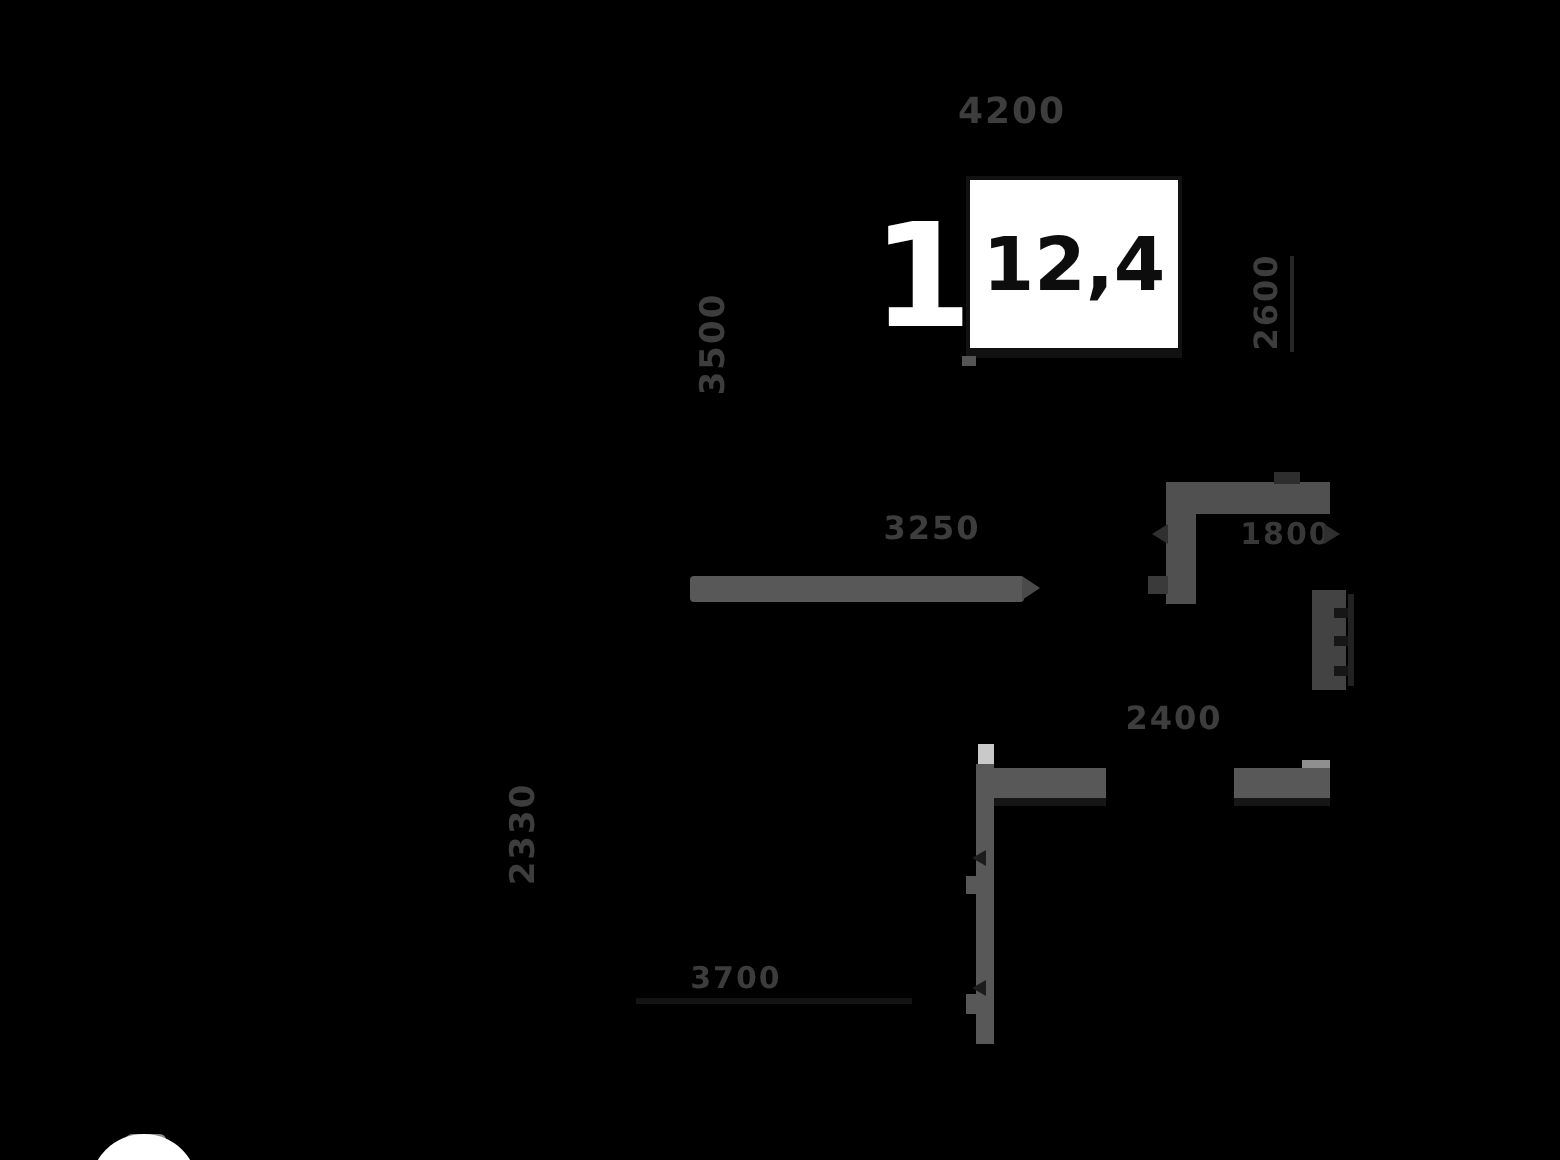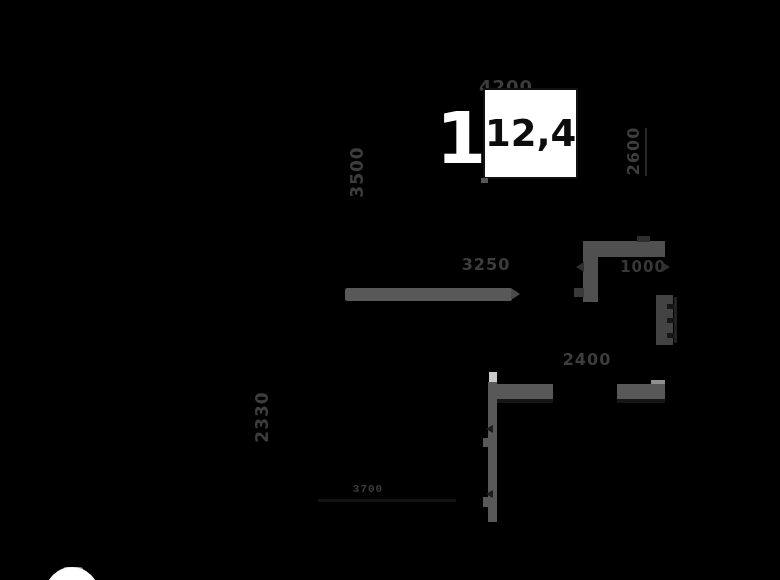--- a/index.html
+++ b/index.html
@@ -32,25 +32,25 @@
     position:absolute;
     left:436px;top:98px;
     width:36px;height:80px;
     color:#ffffff;
     font-size:72px;font-weight:bold;
     line-height:80px;text-align:center;
   }
   .area-box{
     position:absolute;
     left:483px;top:88px;
-    width:95px;height:91px;
+    width:108px;height:91px;
     background:#ffffff;
     border:2px solid #111;
     box-sizing:border-box;
-    display:flex;flex-direction:row;
+    display:flex;flex-direction:column;
   }
   .area-cell{
     flex:1;
     display:flex;align-items:center;justify-content:center;
     color:#0d0d0d;
     font-size:37px;font-weight:bold;
     letter-spacing:0px;
   }
   .area-divider{height:3px;background:#111;}
   
@@ -72,47 +72,47 @@
     width:20px;height:6px;
     background:#8a8a8a;
     border-radius:3px;
   }
 </style>
 </head>
 <body>
 
 <div class="canvas">
 
-  <div class="hdim" style="left:506px;top:86px;font-size:18px;">4200</div>
+  <div class="hdim" style="left:506px;top:56px;font-size:18px;">4200</div>
 
   <div class="unit-number">1</div>
 
   <div class="area-box">
     <div class="area-cell">12,4</div>
     <div class="area-divider"></div>
   </div>
 
   <div class="wall" style="left:481px;top:178px;width:7px;height:5px;background:#555;"></div>
 
   <div class="vdim" style="left:357px;top:172px;font-size:17px;">3500</div>
 
   <div class="vdim" style="left:633px;top:151px;font-size:16px;">2600</div>
   <div class="shadow-line" style="left:645px;top:128px;width:2px;height:48px;background:#262626;"></div>
 
-  <div class="hdim" style="left:466px;top:264px;font-size:16px;margin-left:20px;">3250</div>
+  <div class="hdim" style="left:466px;top:264px;font-size:16px;">3250</div>
 
   <div class="wall" style="left:345px;top:288px;width:167px;height:13px;border-radius:2px;"></div>
   <div class="tri" style="left:511px;top:288px;border-top:6.5px solid transparent;border-bottom:6.5px solid transparent;border-left:9px solid #4a4a4a;"></div>
 
   <div class="wall" style="left:583px;top:241px;width:82px;height:16px;background:#505050;"></div>
   <div class="wall-dark" style="left:637px;top:236px;width:13px;height:6px;background:#2e2e2e;"></div>
   <div class="wall" style="left:583px;top:255px;width:15px;height:47px;background:#505050;"></div>
   <div class="wall-dark" style="left:574px;top:288px;width:10px;height:9px;"></div>
 
-  <div class="hdim" style="left:643px;top:267px;font-size:15px;color:#383838;">1000</div>
+  <div class="hdim" style="left:643px;top:267px;font-size:15px;color:#383838;">1800</div>
   <div class="tri" style="left:576px;top:262px;border-top:5px solid transparent;border-bottom:5px solid transparent;border-right:8px solid #303030;"></div>
   <div class="tri" style="left:662px;top:262px;border-top:5px solid transparent;border-bottom:5px solid transparent;border-left:8px solid #303030;"></div>
 
   <div class="wall" style="left:656px;top:295px;width:17px;height:50px;background:#434343;"></div>
   <div class="shadow-line" style="left:674px;top:297px;width:3px;height:46px;background:#222;"></div>
   <div class="shadow-line" style="left:667px;top:304px;width:7px;height:5px;"></div>
   <div class="shadow-line" style="left:667px;top:318px;width:7px;height:5px;"></div>
   <div class="shadow-line" style="left:667px;top:333px;width:7px;height:5px;"></div>
 
   <div class="hdim" style="left:587px;top:359px;font-size:16px;">2400</div>
@@ -125,19 +125,19 @@
   <div class="tri" style="left:486px;top:490px;border-top:4px solid transparent;border-bottom:4px solid transparent;border-right:7px solid #1c1c1c;"></div>
 
   <div class="wall" style="left:488px;top:384px;width:65px;height:15px;"></div>
   <div class="shadow-line" style="left:497px;top:399px;width:56px;height:4px;"></div>
   <div class="wall" style="left:617px;top:384px;width:48px;height:15px;"></div>
   <div class="wall" style="left:651px;top:380px;width:14px;height:4px;background:#8f8f8f;"></div>
   <div class="shadow-line" style="left:617px;top:399px;width:48px;height:4px;"></div>
 
   <div class="vdim" style="left:262px;top:417px;font-size:17px;">2330</div>
 
-  <div class="hdim" style="left:368px;top:489px;font-size:11px;color:#3c3c3c;font-family:Liberation Mono, monospace;">3700</div>
+  <div class="hdim" style="left:368px;top:489px;font-size:15px;color:#3c3c3c;">3700</div>
   <div class="shadow-line" style="left:318px;top:499px;width:138px;height:3px;background:#131313;"></div>
 
   <div class="logo-notch"></div>
   <div class="logo-circle"></div>
 
 </div>
 
 </body></html>

